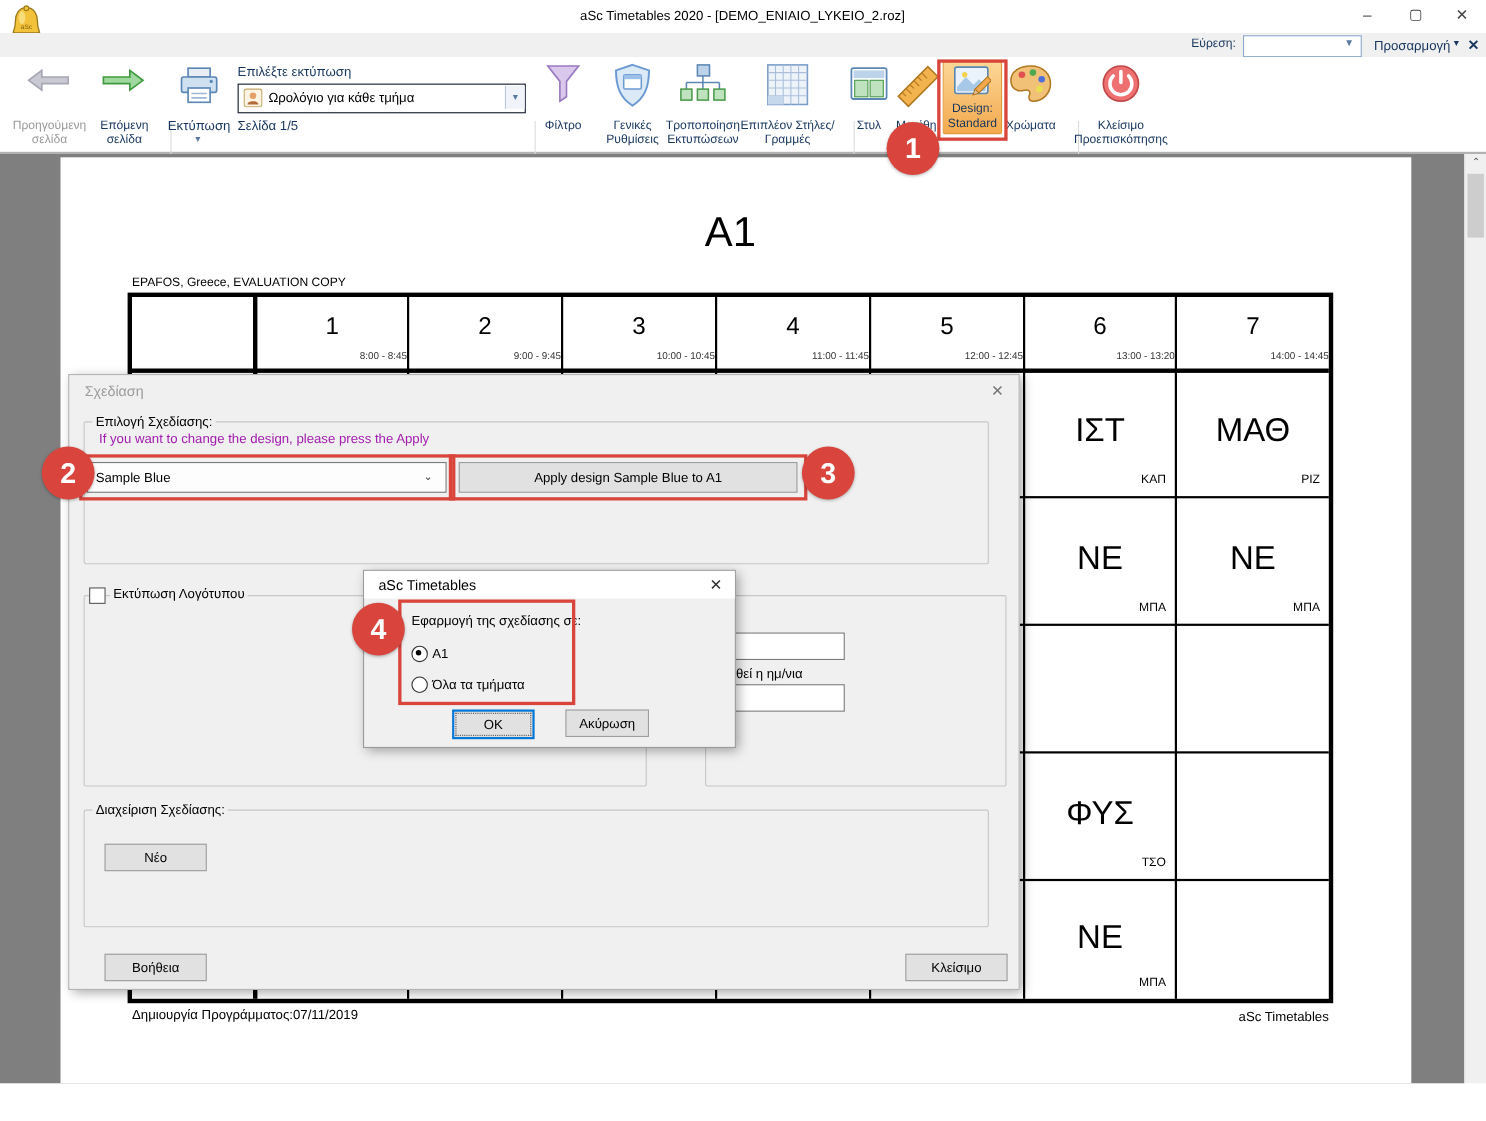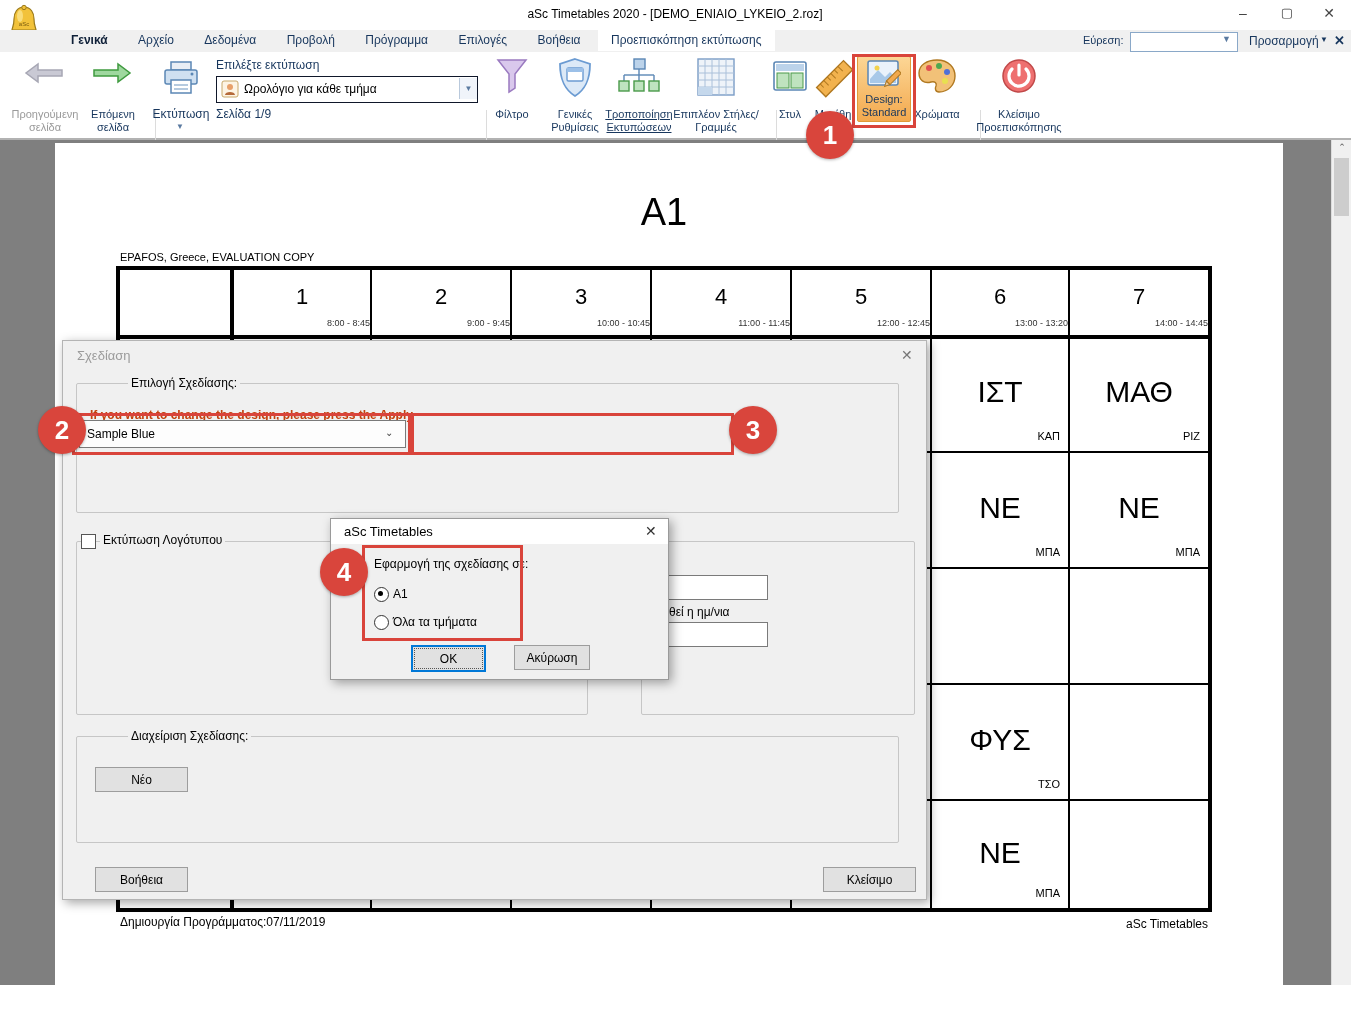--- a/index.html
+++ b/index.html
@@ -18,21 +18,21 @@
   #pane{position:absolute;left:0;top:140px;width:1331px;height:865px;background:#7f7f7f;}
   #page{position:absolute;left:55px;top:3px;width:1228px;height:858px;background:#ffffff;}
   .vline,.hline{position:absolute;background:#000;}
   .cellteacher{position:absolute;font-size:11px;color:#000;text-align:right;}
   .cellsubject{position:absolute;font-size:30px;color:#000;text-align:center;}
   .colnum{position:absolute;font-size:22px;color:#000;text-align:center;}
   .coltime{position:absolute;font-size:9px;color:#333;text-align:right;}
   
   .win-btn{background:#e1e1e1;border:1px solid #9d9d9d;font-size:12px;color:#000;text-align:center;position:absolute;display:flex;align-items:center;justify-content:center;}
   .groupbox{position:absolute;border:1px solid #c6c6c6;border-radius:2px;}
-  .grouplabel{position:absolute;background:#f0f0f0;font-size:12px;color:#000;padding:0 3px;margin-left:44px;}
+  .grouplabel{position:absolute;background:#f0f0f0;font-size:12px;color:#000;padding:0 3px;}
   .redrect{position:absolute;border:3px solid #d9443b;z-index:40;}
   .badge{position:absolute;width:48px;height:48px;border-radius:50%;background:#d9453c;color:#fff;font-size:26px;font-weight:bold;display:flex;align-items:center;justify-content:center;z-index:41;box-shadow:0 1px 3px rgba(0,0,0,.3);}
   .radio{position:absolute;width:13px;height:13px;border:1px solid #333;border-radius:50%;background:#fff;}
   .radio.sel::after{content:"";position:absolute;left:3px;top:3px;width:5px;height:5px;border-radius:50%;background:#000;}
   .input{position:absolute;background:#fff;border:1px solid #7a7a7a;}
   .closex{position:absolute;font-size:14px;color:#555;}
 </style>
 </head>
 <body>
 
@@ -48,30 +48,20 @@
         <text x="16" y="22" font-size="6" fill="#7a5c10" text-anchor="middle" font-family="Liberation Sans, sans-serif">aSc</text>
       </svg>
     </span>
     <div class="abs" style="left:400px;top:7px;width:550px;text-align:center;font-size:12px;color:#000;">aSc Timetables 2020  - [DEMO_ENIAIO_LYKEIO_2.roz]</div>
     <div class="abs" style="left:1228px;top:5px;width:30px;height:20px;text-align:center;font-size:14px;color:#444;">–</div>
     <div class="abs" style="left:1272px;top:5px;width:30px;height:20px;text-align:center;font-size:13px;color:#444;">▢</div>
     <div class="abs" style="left:1314px;top:5px;width:30px;height:20px;text-align:center;font-size:14px;color:#444;">✕</div>
   </div>
 
   <div id="tabstrip">
-    <div class="abs" style="left:58px;top:0;white-space:nowrap;">
-      <span class="tab first">Γενικά</span>
-      <span class="tab">Αρχείο</span>
-      <span class="tab">Δεδομένα</span>
-      <span class="tab">Προβολή</span>
-      <span class="tab">Πρόγραμμα</span>
-      <span class="tab">Επιλογές</span>
-      <span class="tab">Βοήθεια</span>
-      <span class="tab active">Προεπισκόπηση εκτύπωσης</span>
-    </div>
     <span class="abs navy" style="left:1083px;top:4px;font-size:11px;">Εύρεση:</span>
     <span class="input" style="left:1130px;top:2px;width:106px;height:18px;border:1px solid #8aa8c8;"></span>
     <span class="abs" style="left:1222px;top:4px;font-size:9px;color:#5a7aa0;">▼</span>
     <span class="abs navy" style="left:1249px;top:4px;font-size:12px;">Προσαρμογή</span>
     <span class="abs navy" style="left:1320px;top:5px;font-size:8px;">▼</span>
     <span class="abs" style="left:1334px;top:3px;font-size:13px;font-weight:bold;color:#17365d;">✕</span>
   </div>
 
   <div class="abs" style="left:0;top:52px;width:1351px;height:86px;background:#fff;border-bottom:2px solid #b2b2b2;">
 
@@ -108,21 +98,21 @@
       <span class="abs" style="left:4px;top:3px;">
         <svg width="18" height="18" viewBox="0 0 18 18">
           <rect x="1" y="1" width="16" height="16" rx="2" fill="#fdf4e4" stroke="#c8a86a"></rect>
           <circle cx="9" cy="7" r="3" fill="#e8a06a"></circle>
             <path d="M4 15 C4 11 14 11 14 15 Z" fill="#b56a3a"></path>
         </svg>
       </span>
       <span class="abs" style="left:27px;top:5px;font-size:12px;color:#000;">Ωρολόγιο για κάθε τμήμα</span>
       <span class="abs" style="left:242px;top:1px;width:17px;height:21px;background:#f0f4fa;border-left:1px solid #b9c9dc;color:#5a7aa0;font-size:8px;text-align:center;line-height:21px;">▼</span>
     </div>
-    <div class="abs navy" style="left:216px;top:55px;font-size:12px;">Σελίδα 1/9</div>
+    <div class="abs navy" style="left:216px;top:55px;font-size:12px;">Σελίδα 1/5</div>
 
     <span class="sep" style="left:486px;"></span>
 
     <span class="abs" style="left:495px;top:6px;">
       <svg width="34" height="40" viewBox="0 0 34 40">
         <path d="M3 2 L31 2 L20 16 L20 30 L14 34 L14 16 Z" fill="#d9c8ec" stroke="#9a7ac0" stroke-width="1.5"></path>
       </svg>
     </span>
     <div class="tlabel" style="left:483px;top:56px;width:58px;">Φίλτρο</div>
 
@@ -141,21 +131,21 @@
         <line x1="22" y1="12" x2="22" y2="18" stroke="#5b87b5" stroke-width="1.4"></line>
         <line x1="7" y1="18" x2="37" y2="18" stroke="#5b87b5" stroke-width="1.4"></line>
         <line x1="7" y1="18" x2="7" y2="24" stroke="#5b87b5" stroke-width="1.4"></line>
         <line x1="22" y1="18" x2="22" y2="24" stroke="#5b87b5" stroke-width="1.4"></line>
         <line x1="37" y1="18" x2="37" y2="24" stroke="#5b87b5" stroke-width="1.4"></line>
         <rect x="2" y="24" width="10" height="10" fill="#bfe3bf" stroke="#4a9a4a" stroke-width="1.4"></rect>
         <rect x="17" y="24" width="10" height="10" fill="#bfe3bf" stroke="#4a9a4a" stroke-width="1.4"></rect>
         <rect x="32" y="24" width="10" height="10" fill="#bfe3bf" stroke="#4a9a4a" stroke-width="1.4"></rect>
       </svg>
     </span>
-    <div class="tlabel" style="left:592px;top:56px;width:94px;text-decoration:underline;">Τροποποίηση Εκτυπώσεων</div>
+    <div class="tlabel" style="left:592px;top:56px;width:94px;">Τροποποίηση Εκτυπώσεων</div>
 
     <span class="abs" style="left:696px;top:5px;">
       <svg width="40" height="40" viewBox="0 0 40 40">
         <rect x="2" y="2" width="36" height="36" fill="#eef3f9" stroke="#7a9cc6" stroke-width="1.4"></rect>
         <g stroke="#aac0da" stroke-width="1">
           <line x1="9" y1="2" x2="9" y2="38"></line>
             <line x1="16" y1="2" x2="16" y2="38"></line>
             <line x1="23" y1="2" x2="23" y2="38"></line>
             <line x1="30" y1="2" x2="30" y2="38"></line>
           <line x1="2" y1="9" x2="38" y2="9"></line>
@@ -309,26 +299,27 @@
   <div class="abs" style="left:0;top:1005px;width:1351px;height:14px;background:#c9c9c9;border-top:1px solid #9a9a9a;">
     <div class="abs" style="left:500px;top:8px;width:740px;height:4px;background:repeating-linear-gradient(90deg,#8a8a8a 0 14px,#c9c9c9 14px 46px);"></div>
   </div>
 
   <div class="abs" style="left:62px;top:340px;width:863px;height:558px;background:#f0f0f0;border:1px solid #b4b4b4;box-shadow:3px 3px 10px rgba(0,0,0,.35);z-index:10;">
     <div class="abs" style="left:14px;top:7px;font-size:13px;color:#9b9b9b;">Σχεδίαση</div>
     <div class="closex" style="left:838px;top:6px;color:#777;">✕</div>
 
     <div class="groupbox" style="left:13px;top:42px;width:821px;height:128px;"></div>
     <div class="grouplabel" style="left:21px;top:35px;">Επιλογή Σχεδίασης:</div>
-    <div class="abs" style="left:27px;top:67px;font-size:12px;color:#c2410c;font-weight:bold;">If you want to change the design, please press the Apply</div>
+    <div class="abs" style="left:27px;top:51px;font-size:12px;color:#a21caf;">If you want to change the design, please press the Apply</div>
 
     <div class="abs" style="left:16px;top:79px;width:325px;height:26px;background:#fdfdfd;border:1px solid #7a7a7a;">
       <span class="abs" style="left:7px;top:6px;font-size:12px;color:#000;">Sample Blue</span>
       <span class="abs" style="left:305px;top:6px;font-size:10px;color:#444;">⌄</span>
     </div>
+    <div class="win-btn" style="left:354px;top:79px;width:306px;height:26px;">Apply design Sample Blue to A1</div>
 
     <div class="groupbox" style="left:13px;top:200px;width:510px;height:172px;"></div>
     <span class="abs" style="left:18px;top:193px;width:13px;height:13px;background:#fff;border:1px solid #555;"></span>
     <span class="abs" style="left:37px;top:192px;font-size:12px;color:#000;background:#f0f0f0;padding:0 3px;">Εκτύπωση Λογότυπου</span>
 
     <div class="groupbox" style="left:578px;top:200px;width:272px;height:172px;"></div>
     <div class="input" style="left:558px;top:234px;width:145px;height:23px;"></div>
     <div class="abs" style="left:606px;top:264px;font-size:12px;color:#000;">θεί η ημ/νια</div>
     <div class="input" style="left:558px;top:281px;width:145px;height:23px;"></div>
 

